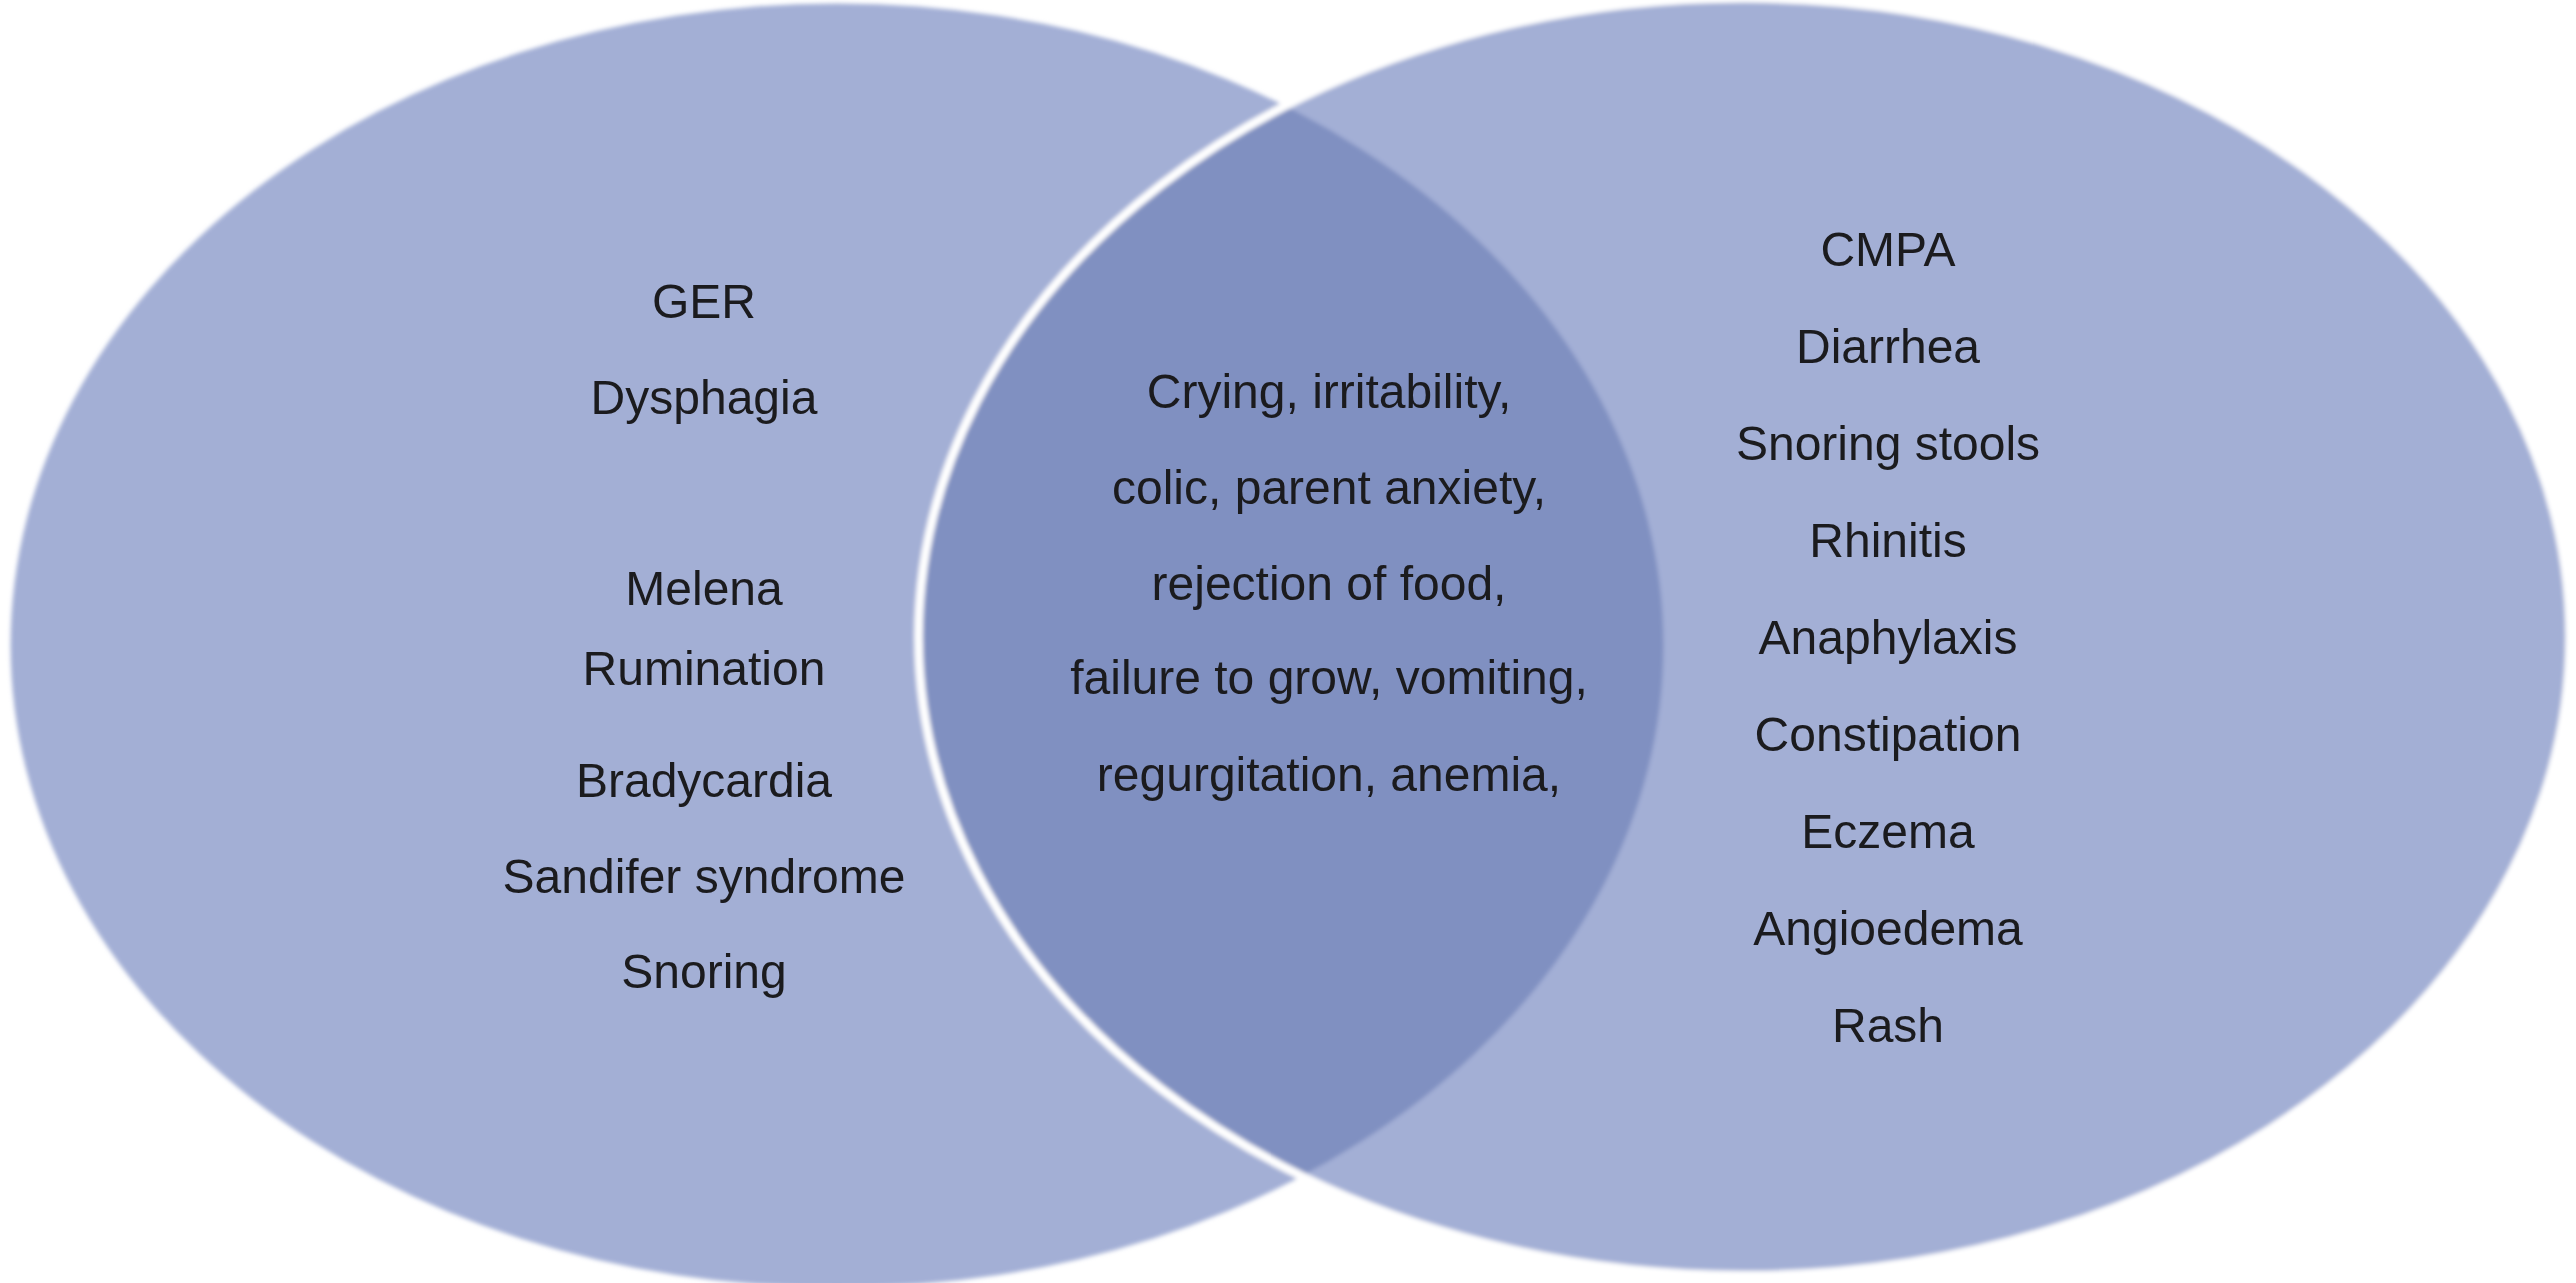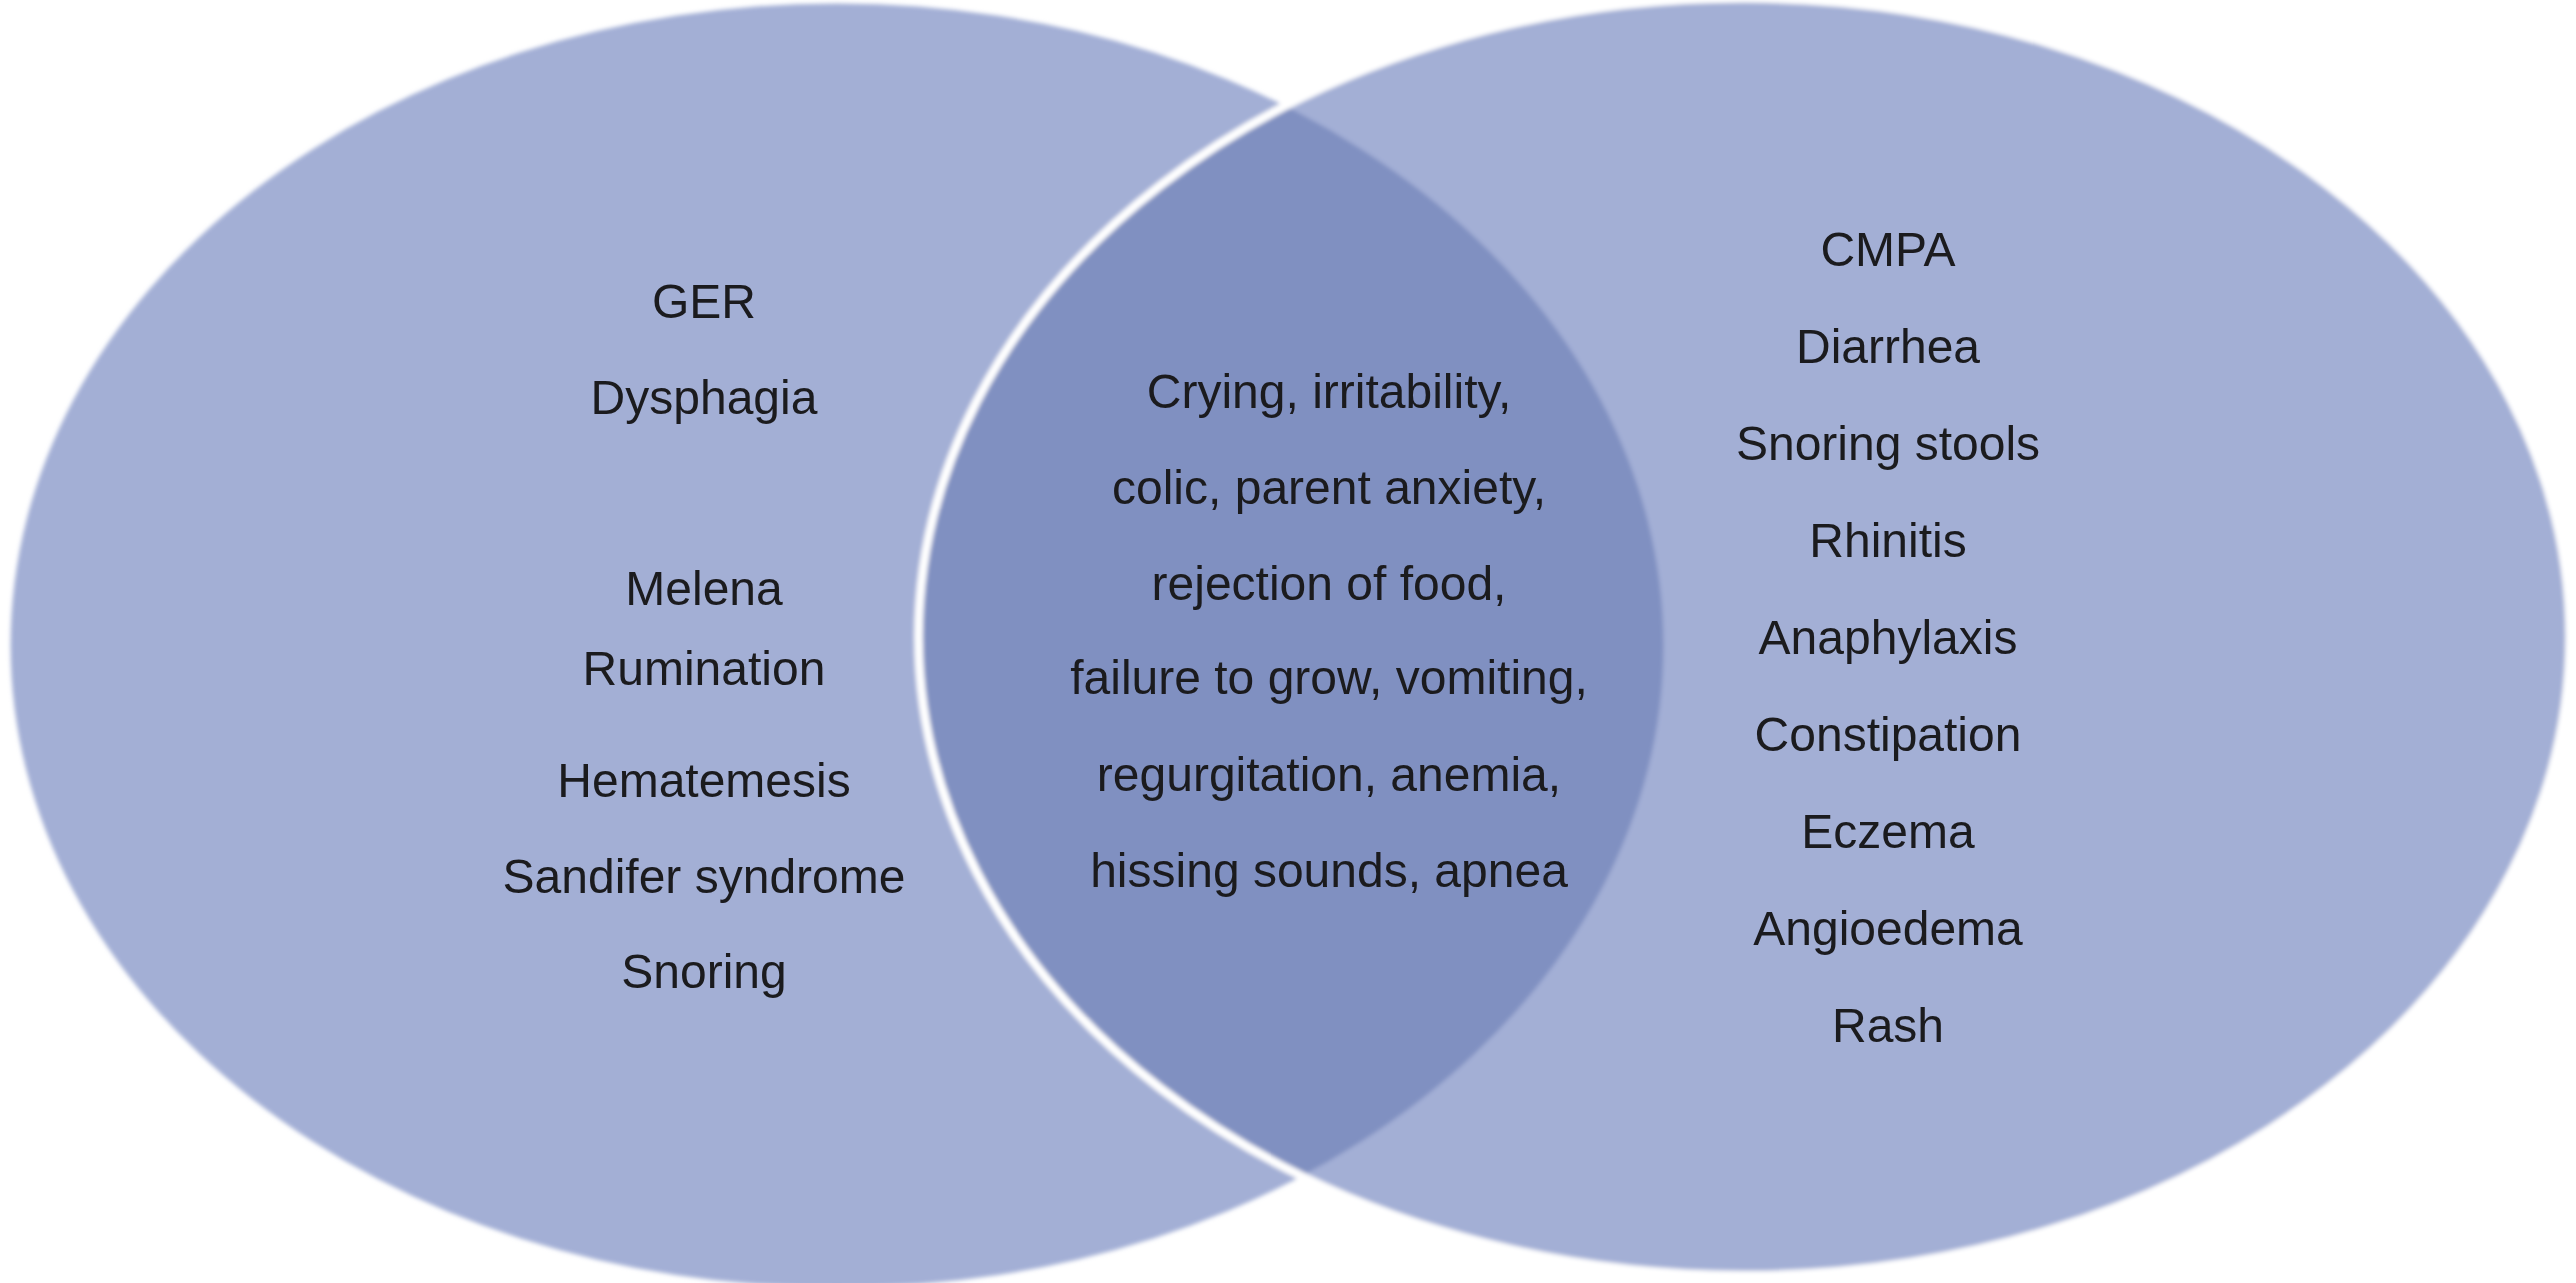--- a/index.html
+++ b/index.html
@@ -57,30 +57,29 @@
       <ellipse cx="2032" cy="742" rx="962" ry="744" clip-path="url(#leftClip)" fill="#8090c1"></ellipse>
 
       <ellipse cx="2032" cy="742" rx="962" ry="744" fill="none" stroke-width="10" stroke="#ffffff"></ellipse>
     </g>
   </svg>
 
   <div class="row col-left" style="top:276px">GER</div>
   <div class="row col-left" style="top:372px">Dysphagia</div>
   <div class="row col-left" style="top:563px">Melena</div>
   <div class="row col-left" style="top:643px">Rumination</div>
-  <div class="row col-left" style="top:755px">Hematemesis</div>
+  <div class="row col-left" style="top:755px">Bradycardia</div>
   <div class="row col-left" style="top:851px">Sandifer syndrome</div>
   <div class="row col-left" style="top:946px">Snoring</div>
 
   <div class="row col-mid" style="top:366px">Crying, irritability,</div>
   <div class="row col-mid" style="top:462px">colic, parent anxiety,</div>
   <div class="row col-mid" style="top:558px">rejection of food,</div>
   <div class="row col-mid" style="top:652px">failure to grow, vomiting,</div>
   <div class="row col-mid" style="top:749px">regurgitation, anemia,</div>
-  <div class="row col-mid" style="top:845px">hissing sounds, apnea</div>
 
   <div class="row col-right" style="top:224px">CMPA</div>
   <div class="row col-right" style="top:321px">Diarrhea</div>
   <div class="row col-right" style="top:418px">Snoring stools</div>
   <div class="row col-right" style="top:515px">Rhinitis</div>
   <div class="row col-right" style="top:612px">Anaphylaxis</div>
   <div class="row col-right" style="top:709px">Constipation</div>
   <div class="row col-right" style="top:806px">Eczema</div>
   <div class="row col-right" style="top:903px">Angioedema</div>
   <div class="row col-right" style="top:1000px">Rash</div>

